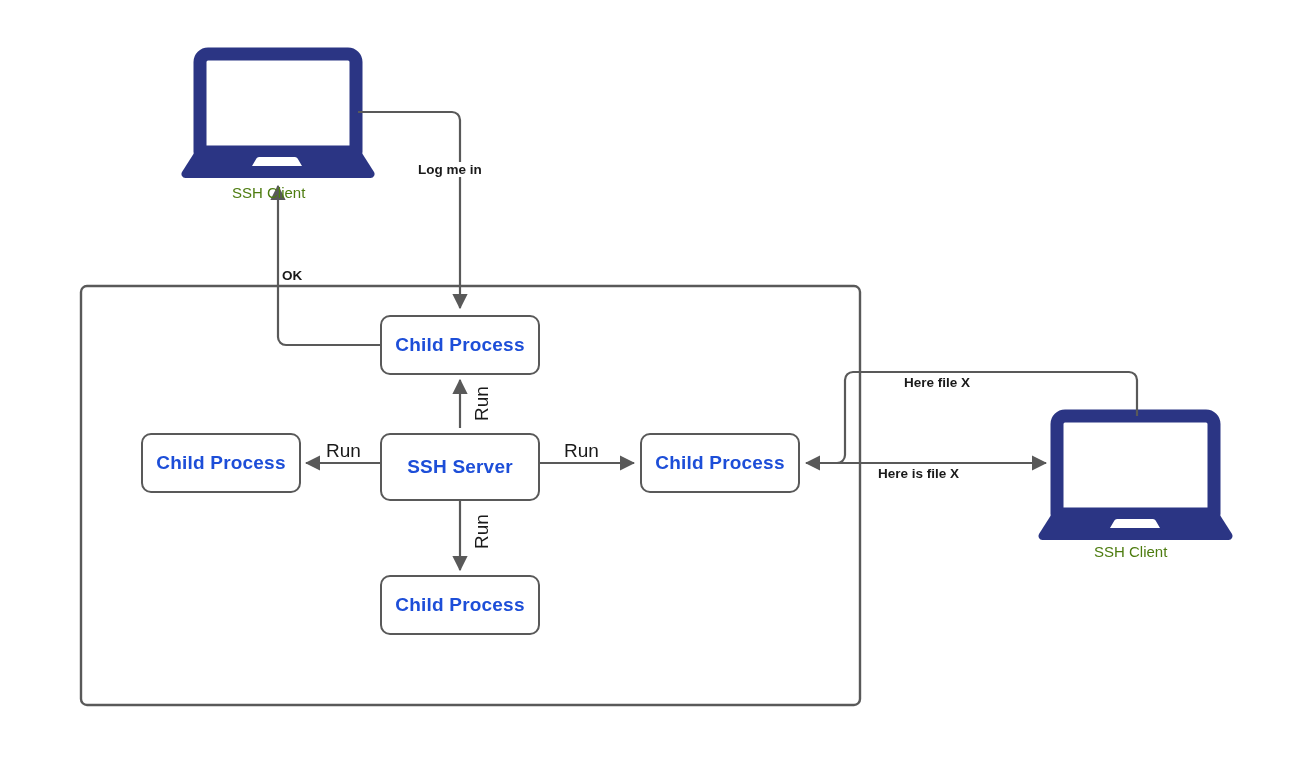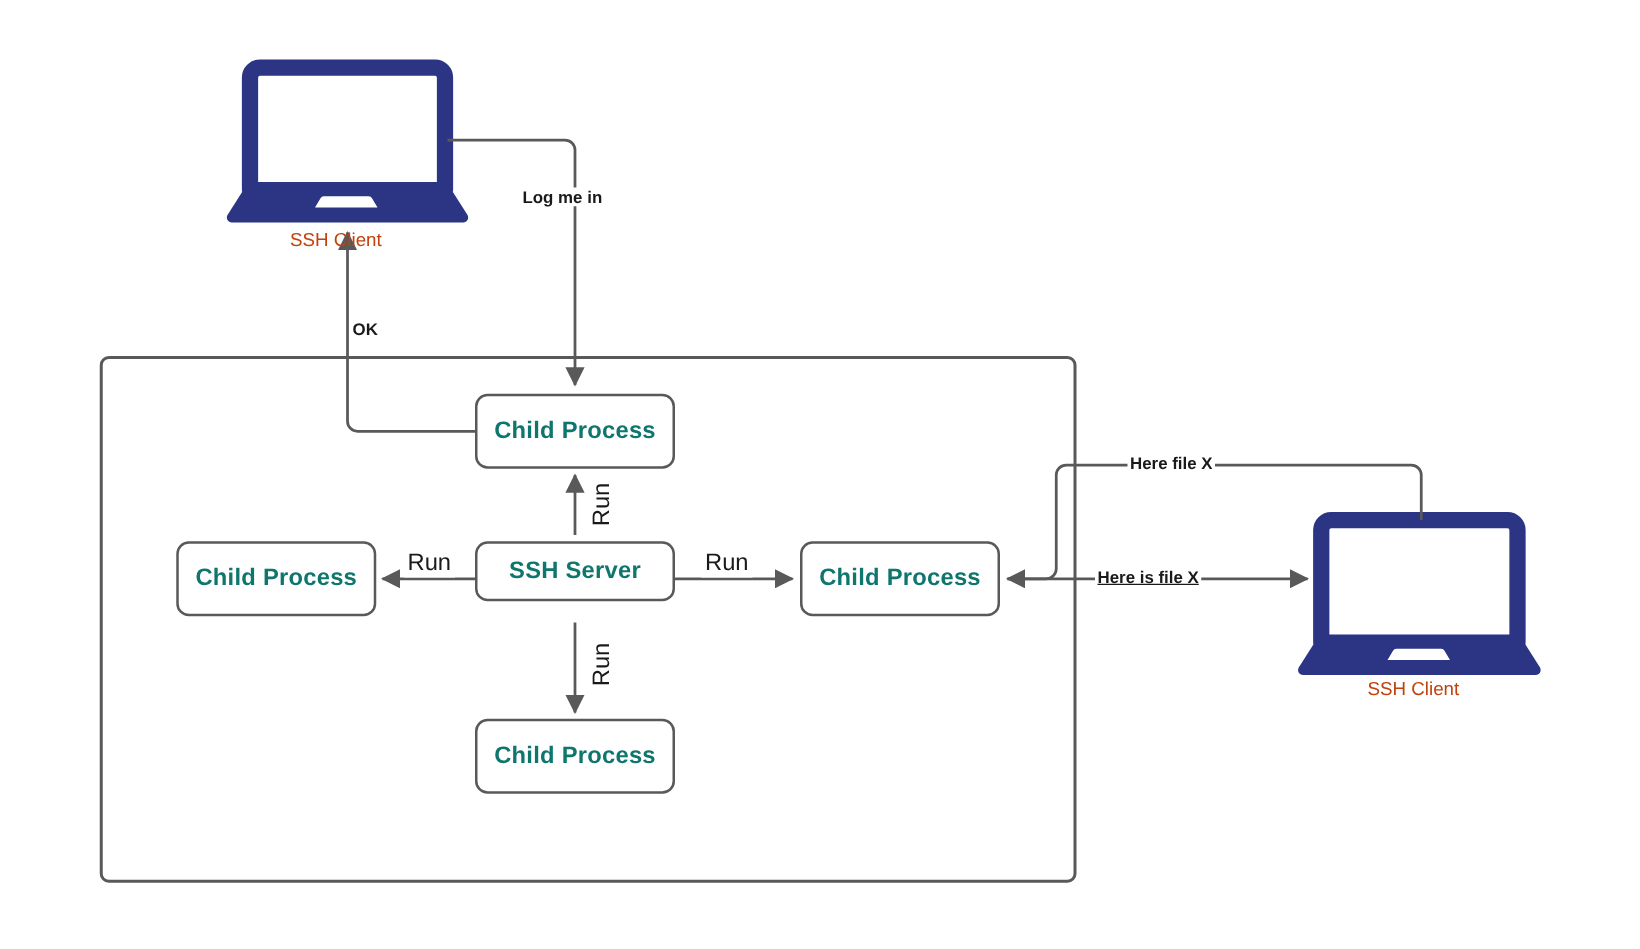--- a/index.html
+++ b/index.html
@@ -31,52 +31,53 @@
     box-sizing: border-box;
     background: #ffffff;
     border: 2px solid #595959;
     border-radius: 10px;
     display: flex;
     align-items: center;
     justify-content: center;
     font-family: "Liberation Sans", sans-serif;
     font-weight: bold;
     font-size: 19px;
-    color: #0f766e;
+    color: #1d4ed8;
     letter-spacing: .2px;
     z-index: 5;
   }
   .edge-label {
     position: absolute;
     font-family: "Liberation Sans", sans-serif;
     color: #1a1a1a;
     white-space: nowrap;
     background: #ffffff;
     z-index: 7;
   }
   .lbl-bold {
     font-weight: bold;
     font-size: 13.5px;
     padding: 0 2px;
+    margin-top: 12px;
   }
   .lbl-plain {
     font-weight: normal;
     font-size: 19px;
     padding: 0 3px;
   }
   .lbl-rot {
     transform-origin: 50% 50%;
     transform: rotate(-90deg);
   }
   .caption {
     position: absolute;
     font-family: "Liberation Sans", sans-serif;
     font-size: 15px;
     font-weight: normal;
-    color: #c2410c;
+    color: #4d7c0f;
     white-space: nowrap;
     z-index: 7;
   }
 </style>
 </head>
 <body>
 
 <div id="canvas">
 
   <svg id="wires" viewBox="0 0 1312 759" width="1312" height="759" xmlns="http://www.w3.org/2000/svg">
@@ -121,21 +122,21 @@
   </svg>
 
   <div class="node-box" style="left:380px; top:315px; width:160px; height:60px;">
     <span>Child Process</span>
   </div>
 
   <div class="node-box" style="left:141px; top:433px; width:160px; height:60px;">
     <span>Child Process</span>
   </div>
 
-  <div class="node-box" style="left:380px; top:433px; width:160px; height:48px;">
+  <div class="node-box" style="left:380px; top:433px; width:160px; height:68px;">
     <span>SSH Server</span>
   </div>
 
   <div class="node-box" style="left:640px; top:433px; width:160px; height:60px;">
     <span>Child Process</span>
   </div>
 
   <div class="node-box" style="left:380px; top:575px; width:160px; height:60px;">
     <span>Child Process</span>
   </div>
@@ -161,21 +162,21 @@
   </div>
 
   <div class="edge-label lbl-plain lbl-rot" style="left:462px; top:521px; width:34px; text-align:center;">
     <span>Run</span>
   </div>
 
   <div class="edge-label lbl-bold" style="left:902px; top:363px;">
     <span>Here file X</span>
   </div>
 
-  <div class="edge-label lbl-bold" style="left:876px; top:454px;text-decoration:underline;">
+  <div class="edge-label lbl-bold" style="left:876px; top:454px;">
     <span>Here is file X</span>
   </div>
 
   <div class="caption" style="left:232px; top:184px;">
     <span>SSH Client</span>
   </div>
 
   <div class="caption" style="left:1094px; top:543px;">
     <span>SSH Client</span>
   </div>

